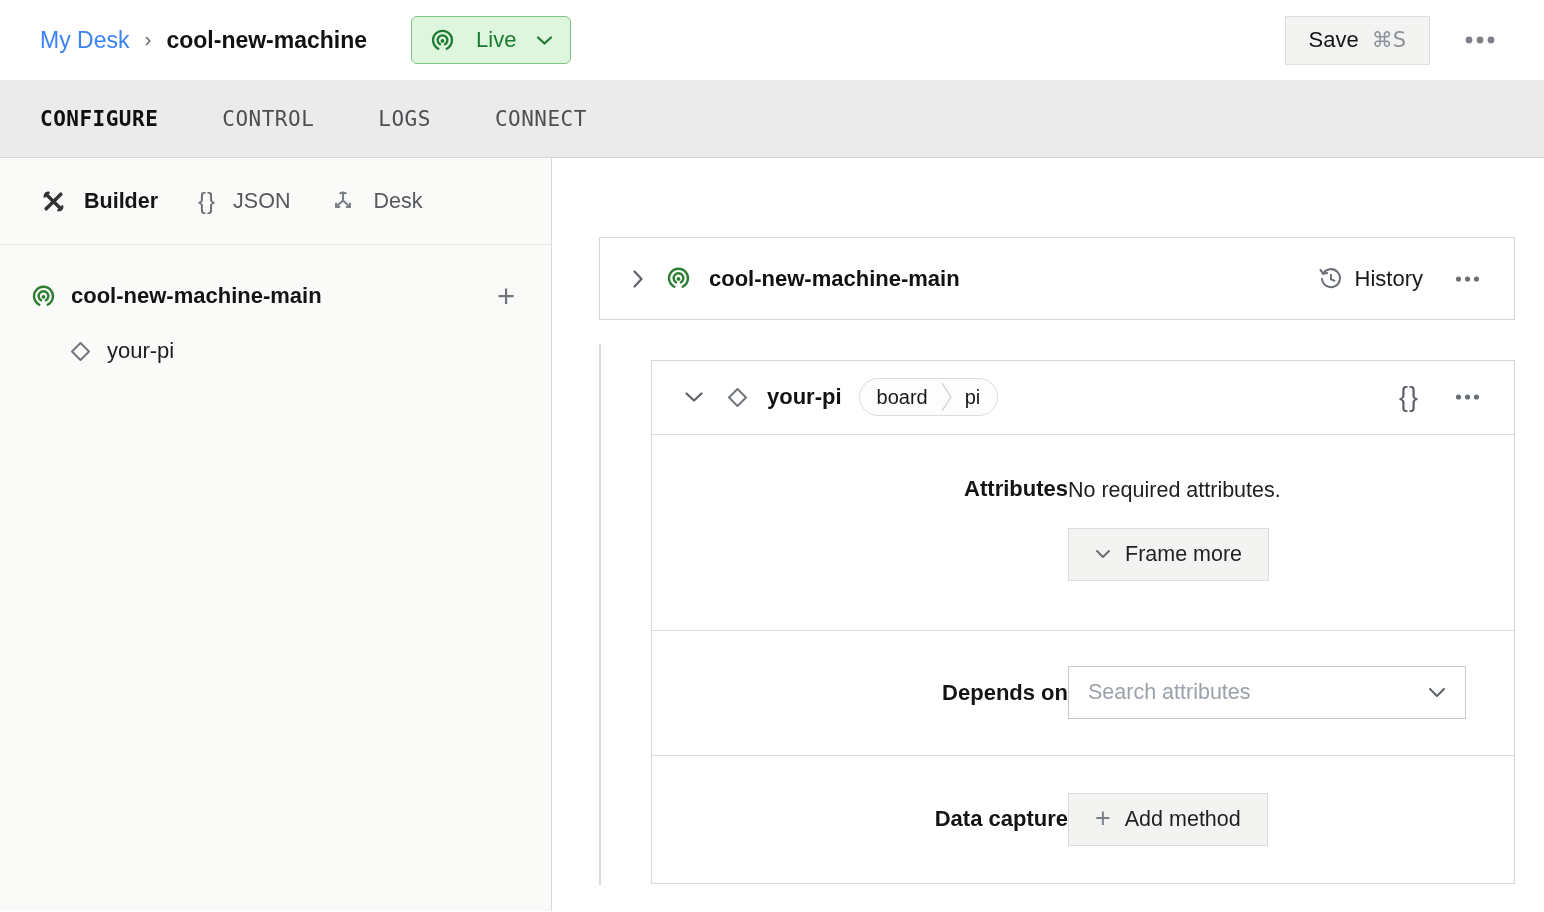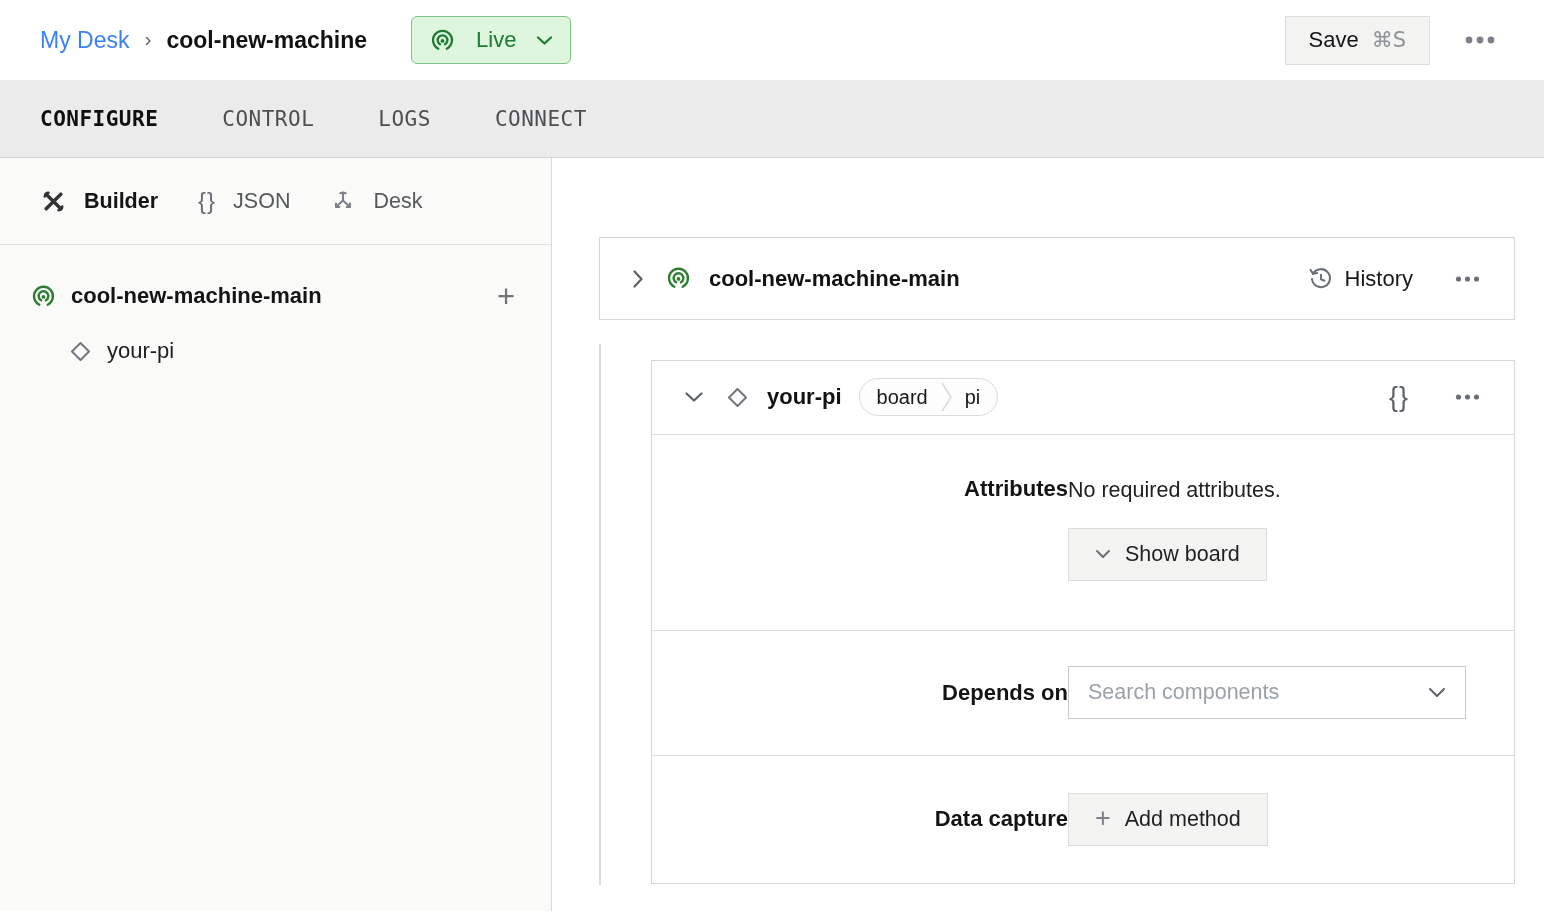--- a/index.html
+++ b/index.html
@@ -48,21 +48,21 @@
     cursor:pointer; line-height:1; padding:0 2px; }
   .tree-row.child { margin-left:38px; margin-top:10px; height:44px; font-size:22px; color:#1c1e20; }
 
   .main { flex:1; position:relative; background:#fff; }
 
   
   .part-card { position:absolute; left:47px; top:79px; width:916px; height:83px;
     background:#fff; border:1.5px solid #d6d6d6; display:flex; align-items:center;
     padding:0 30px 0 28px; gap:17px; }
   .card-title { font-size:22px; font-weight:700; color:#111214; }
-  .card-right { margin-left:auto; display:flex; gap:38px; }
+  .card-right { margin-left:auto; display:flex; gap:28px; }
   .history-btn { display:flex; align-items:center; gap:11px; background:none; border:none;
     font-family:inherit; font-size:22px; color:#18191b; cursor:pointer; }
 
   .connector { position:absolute; left:47px; top:186px; width:1.5px; height:541px; background:#dadada; }
 
   
   .component-card { position:absolute; left:99px; top:202px; width:864px;
     background:#fff; border:1.5px solid #d6d6d6; }
   .comp-header { height:73.5px; display:flex; align-items:center; gap:17px;
     padding:0 30px 0 28px; border-bottom:1.5px solid #dcdcdc; }
@@ -287,30 +287,30 @@
         <div class="section sec-attributes">
           <div class="section-heading">Attributes</div>
           <div class="section-right">
             <div class="empty-text">No required attributes.</div>
             <button class="ghost-btn show-more">
               <span>
                 <svg width="16" height="10" viewBox="0 0 16 10" fill="none" stroke="#6b7076" stroke-width="2" stroke-linecap="round" stroke-linejoin="round">
                   <polyline points="2,2 8,8 14,2"></polyline>
                 </svg>
               </span>
-              <span>Show board</span>
+              <span>Frame more</span>
             </button>
           </div>
         </div>
 
         <div class="section sec-depends">
           <div class="section-heading">Depends on</div>
           <div class="section-right">
             <div class="search-select">
-              <span class="search-placeholder">Search components</span>
+              <span class="search-placeholder">Search attributes</span>
               <span>
                 <svg width="18" height="11" viewBox="0 0 18 11" fill="none" stroke="#5d6269" stroke-width="2" stroke-linecap="round" stroke-linejoin="round">
                   <polyline points="2,2 9,9 16,2"></polyline>
                 </svg>
               </span>
             </div>
           </div>
         </div>
 
         <div class="section sec-capture">

